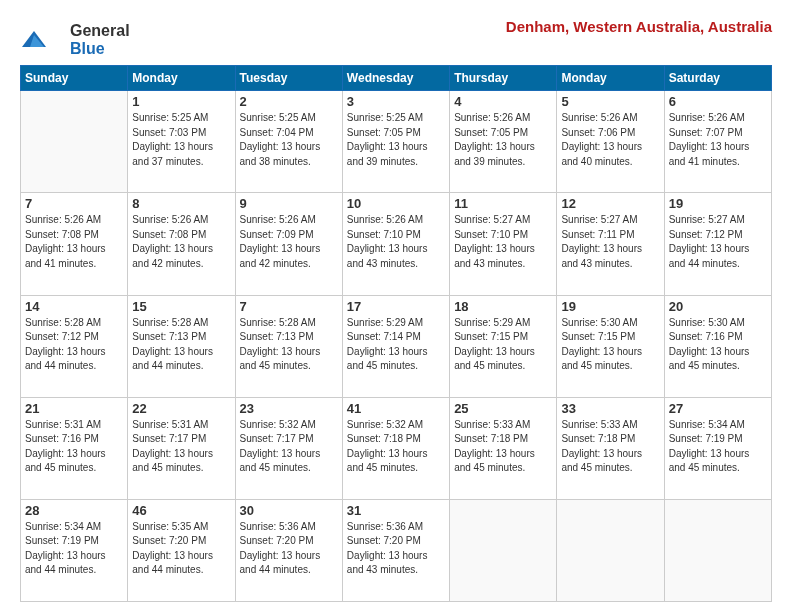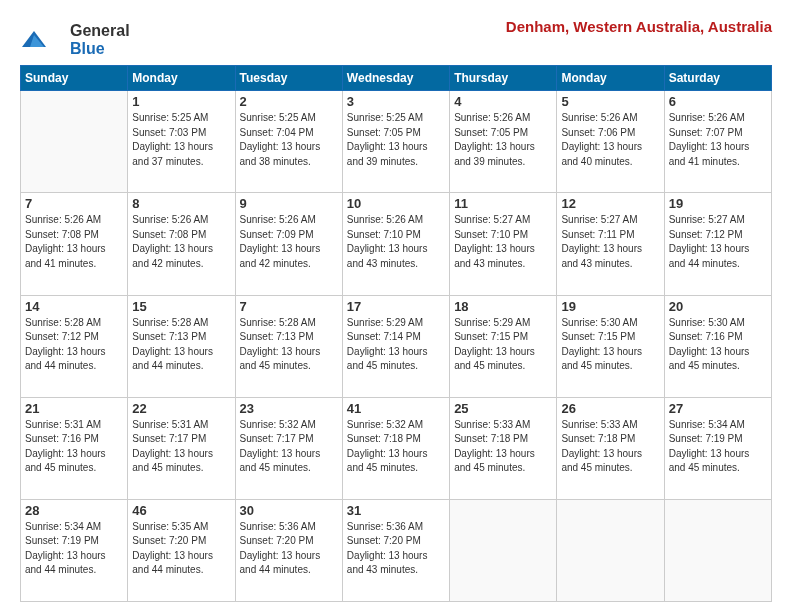--- a/index.html
+++ b/index.html
@@ -194,21 +194,21 @@
           <td><span class="day-num">21</span>
 <span class="day-detail">Sunrise: 5:31 AM<br>Sunset: 7:16 PM<br>Daylight: 13 hours and 45 minutes.</span></td>
           <td><span class="day-num">22</span>
 <span class="day-detail">Sunrise: 5:31 AM<br>Sunset: 7:17 PM<br>Daylight: 13 hours and 45 minutes.</span></td>
           <td><span class="day-num">23</span>
 <span class="day-detail">Sunrise: 5:32 AM<br>Sunset: 7:17 PM<br>Daylight: 13 hours and 45 minutes.</span></td>
           <td><span class="day-num">41</span>
 <span class="day-detail">Sunrise: 5:32 AM<br>Sunset: 7:18 PM<br>Daylight: 13 hours and 45 minutes.</span></td>
           <td><span class="day-num">25</span>
 <span class="day-detail">Sunrise: 5:33 AM<br>Sunset: 7:18 PM<br>Daylight: 13 hours and 45 minutes.</span></td>
-          <td><span class="day-num">26</span>
+          <td><span class="day-num">33</span>
 <span class="day-detail">Sunrise: 5:33 AM<br>Sunset: 7:18 PM<br>Daylight: 13 hours and 45 minutes.</span></td>
           <td><span class="day-num">27</span>
 <span class="day-detail">Sunrise: 5:34 AM<br>Sunset: 7:19 PM<br>Daylight: 13 hours and 45 minutes.</span></td>
         </tr>
         <tr class="week-row">
           <td><span class="day-num">28</span>
 <span class="day-detail">Sunrise: 5:34 AM<br>Sunset: 7:19 PM<br>Daylight: 13 hours and 44 minutes.</span></td>
           <td><span class="day-num">46</span>
 <span class="day-detail">Sunrise: 5:35 AM<br>Sunset: 7:20 PM<br>Daylight: 13 hours and 44 minutes.</span></td>
           <td><span class="day-num">30</span>

